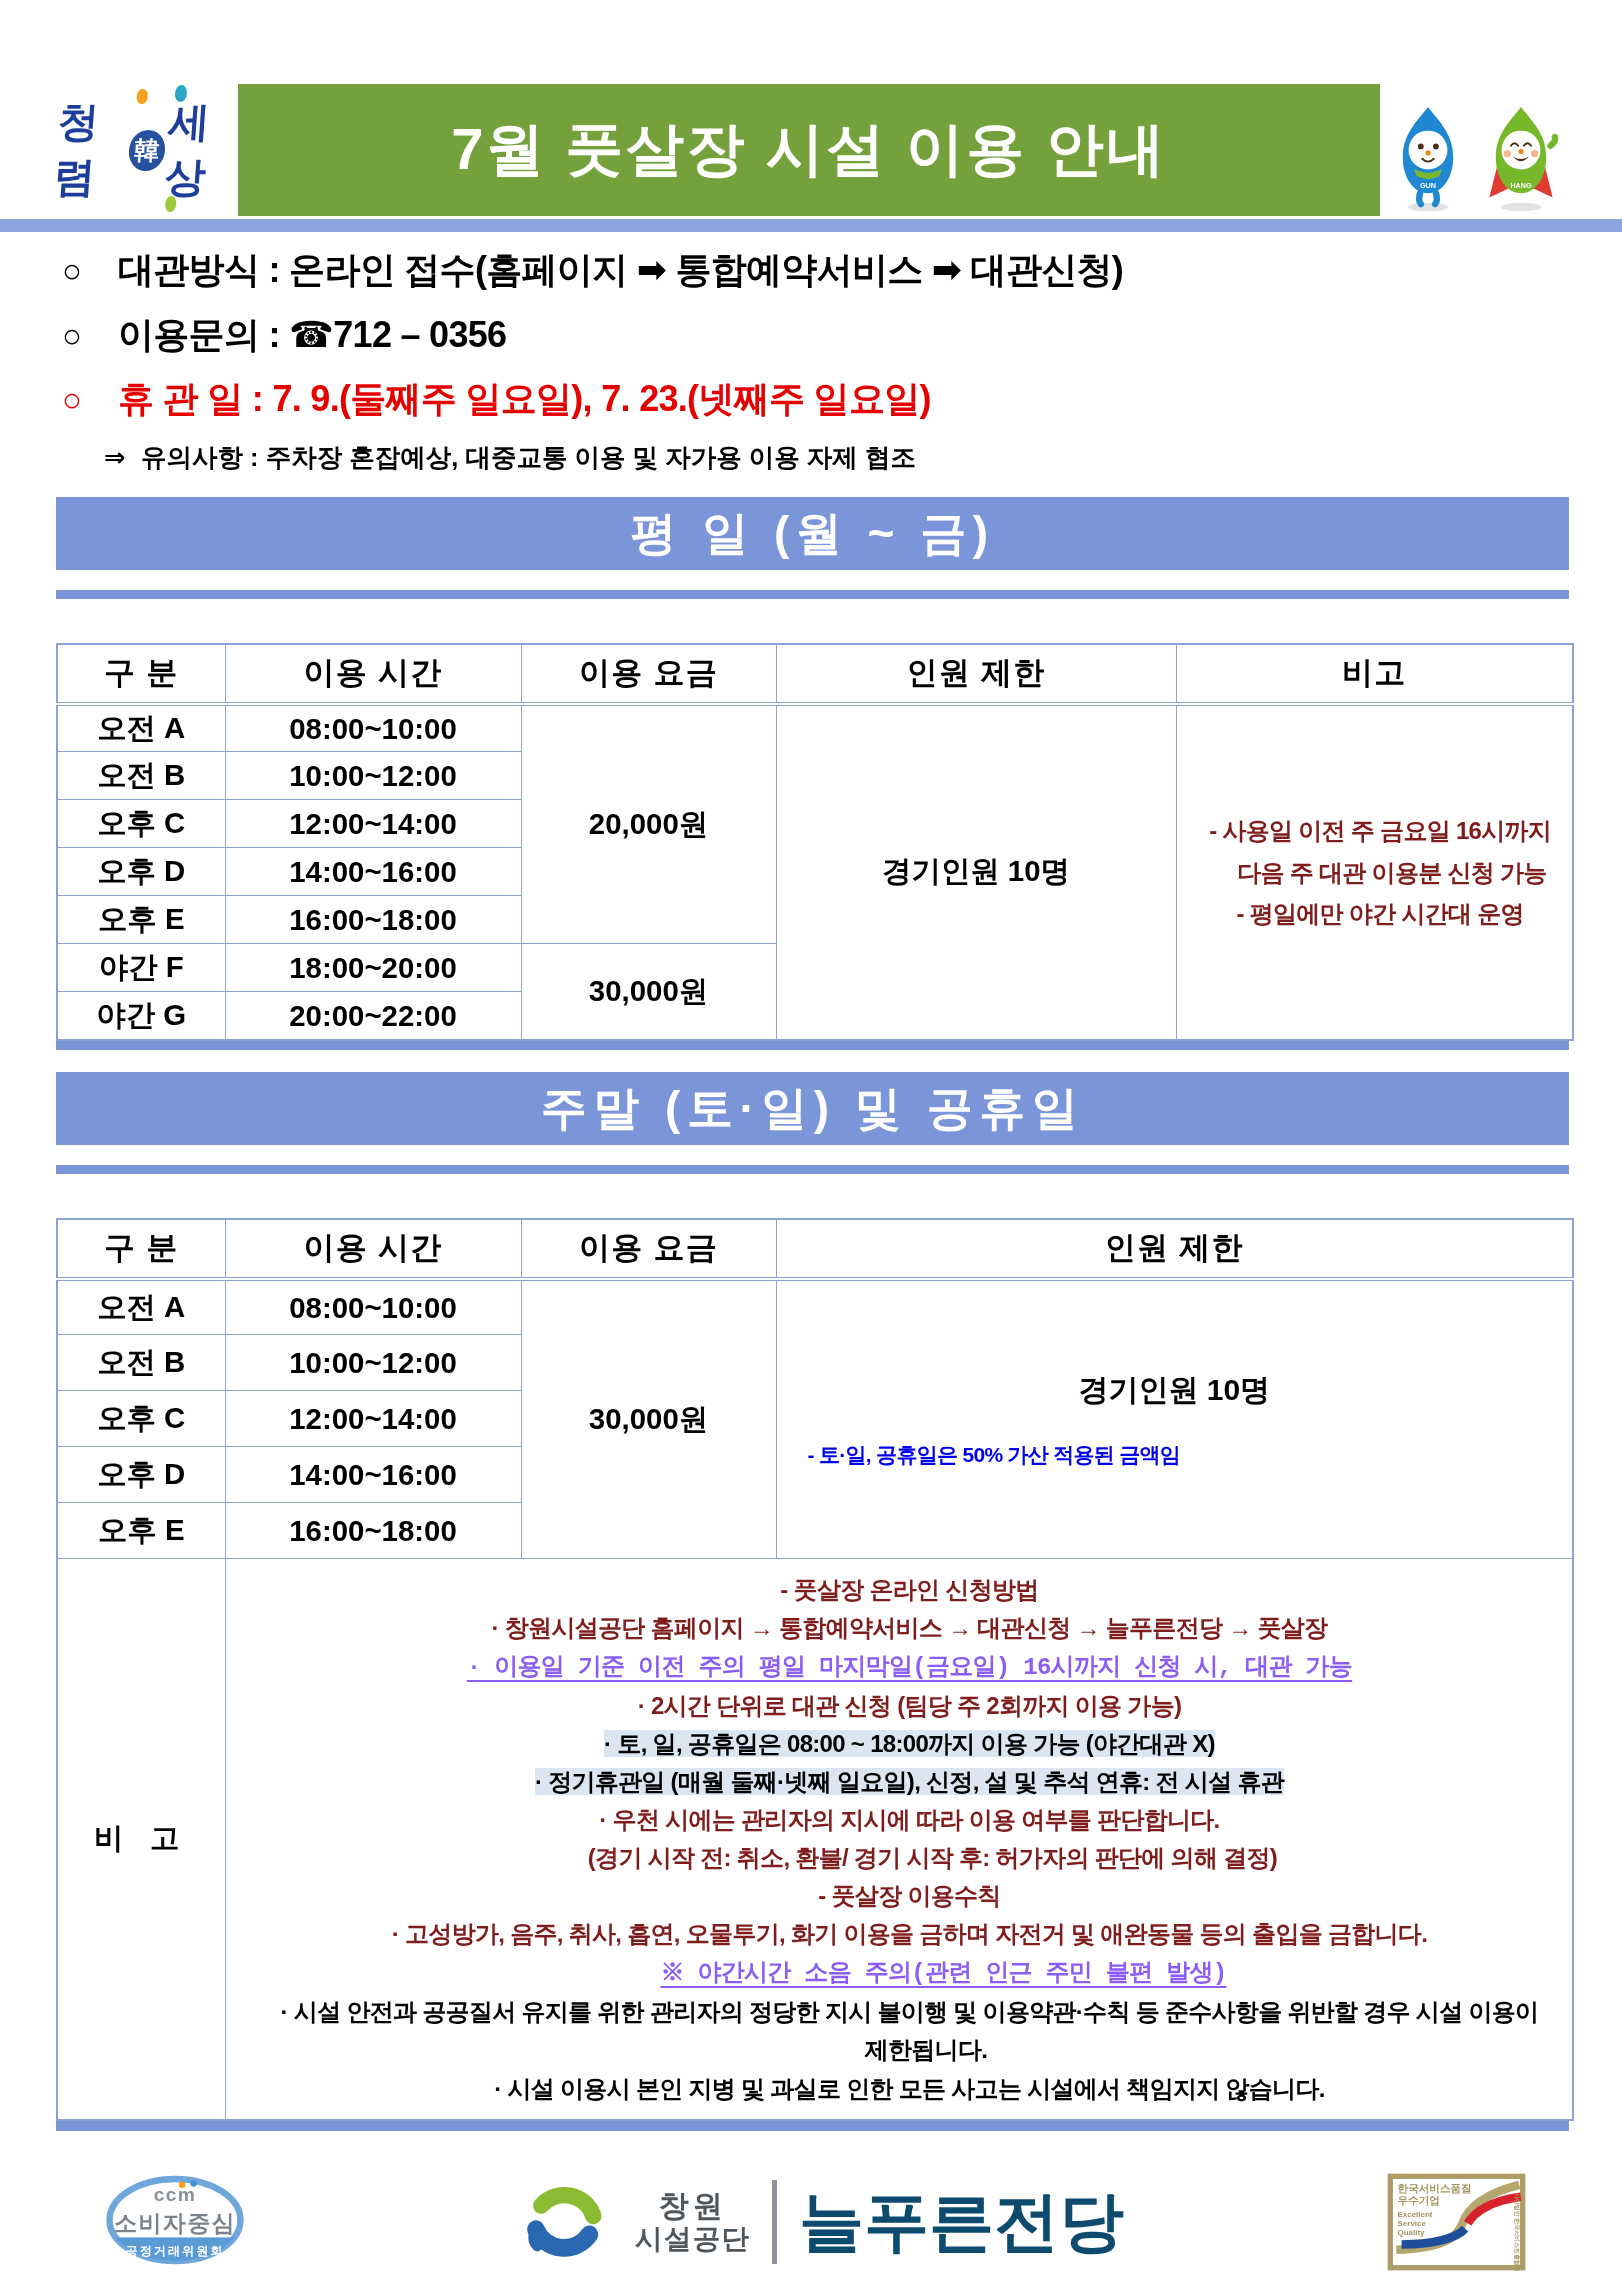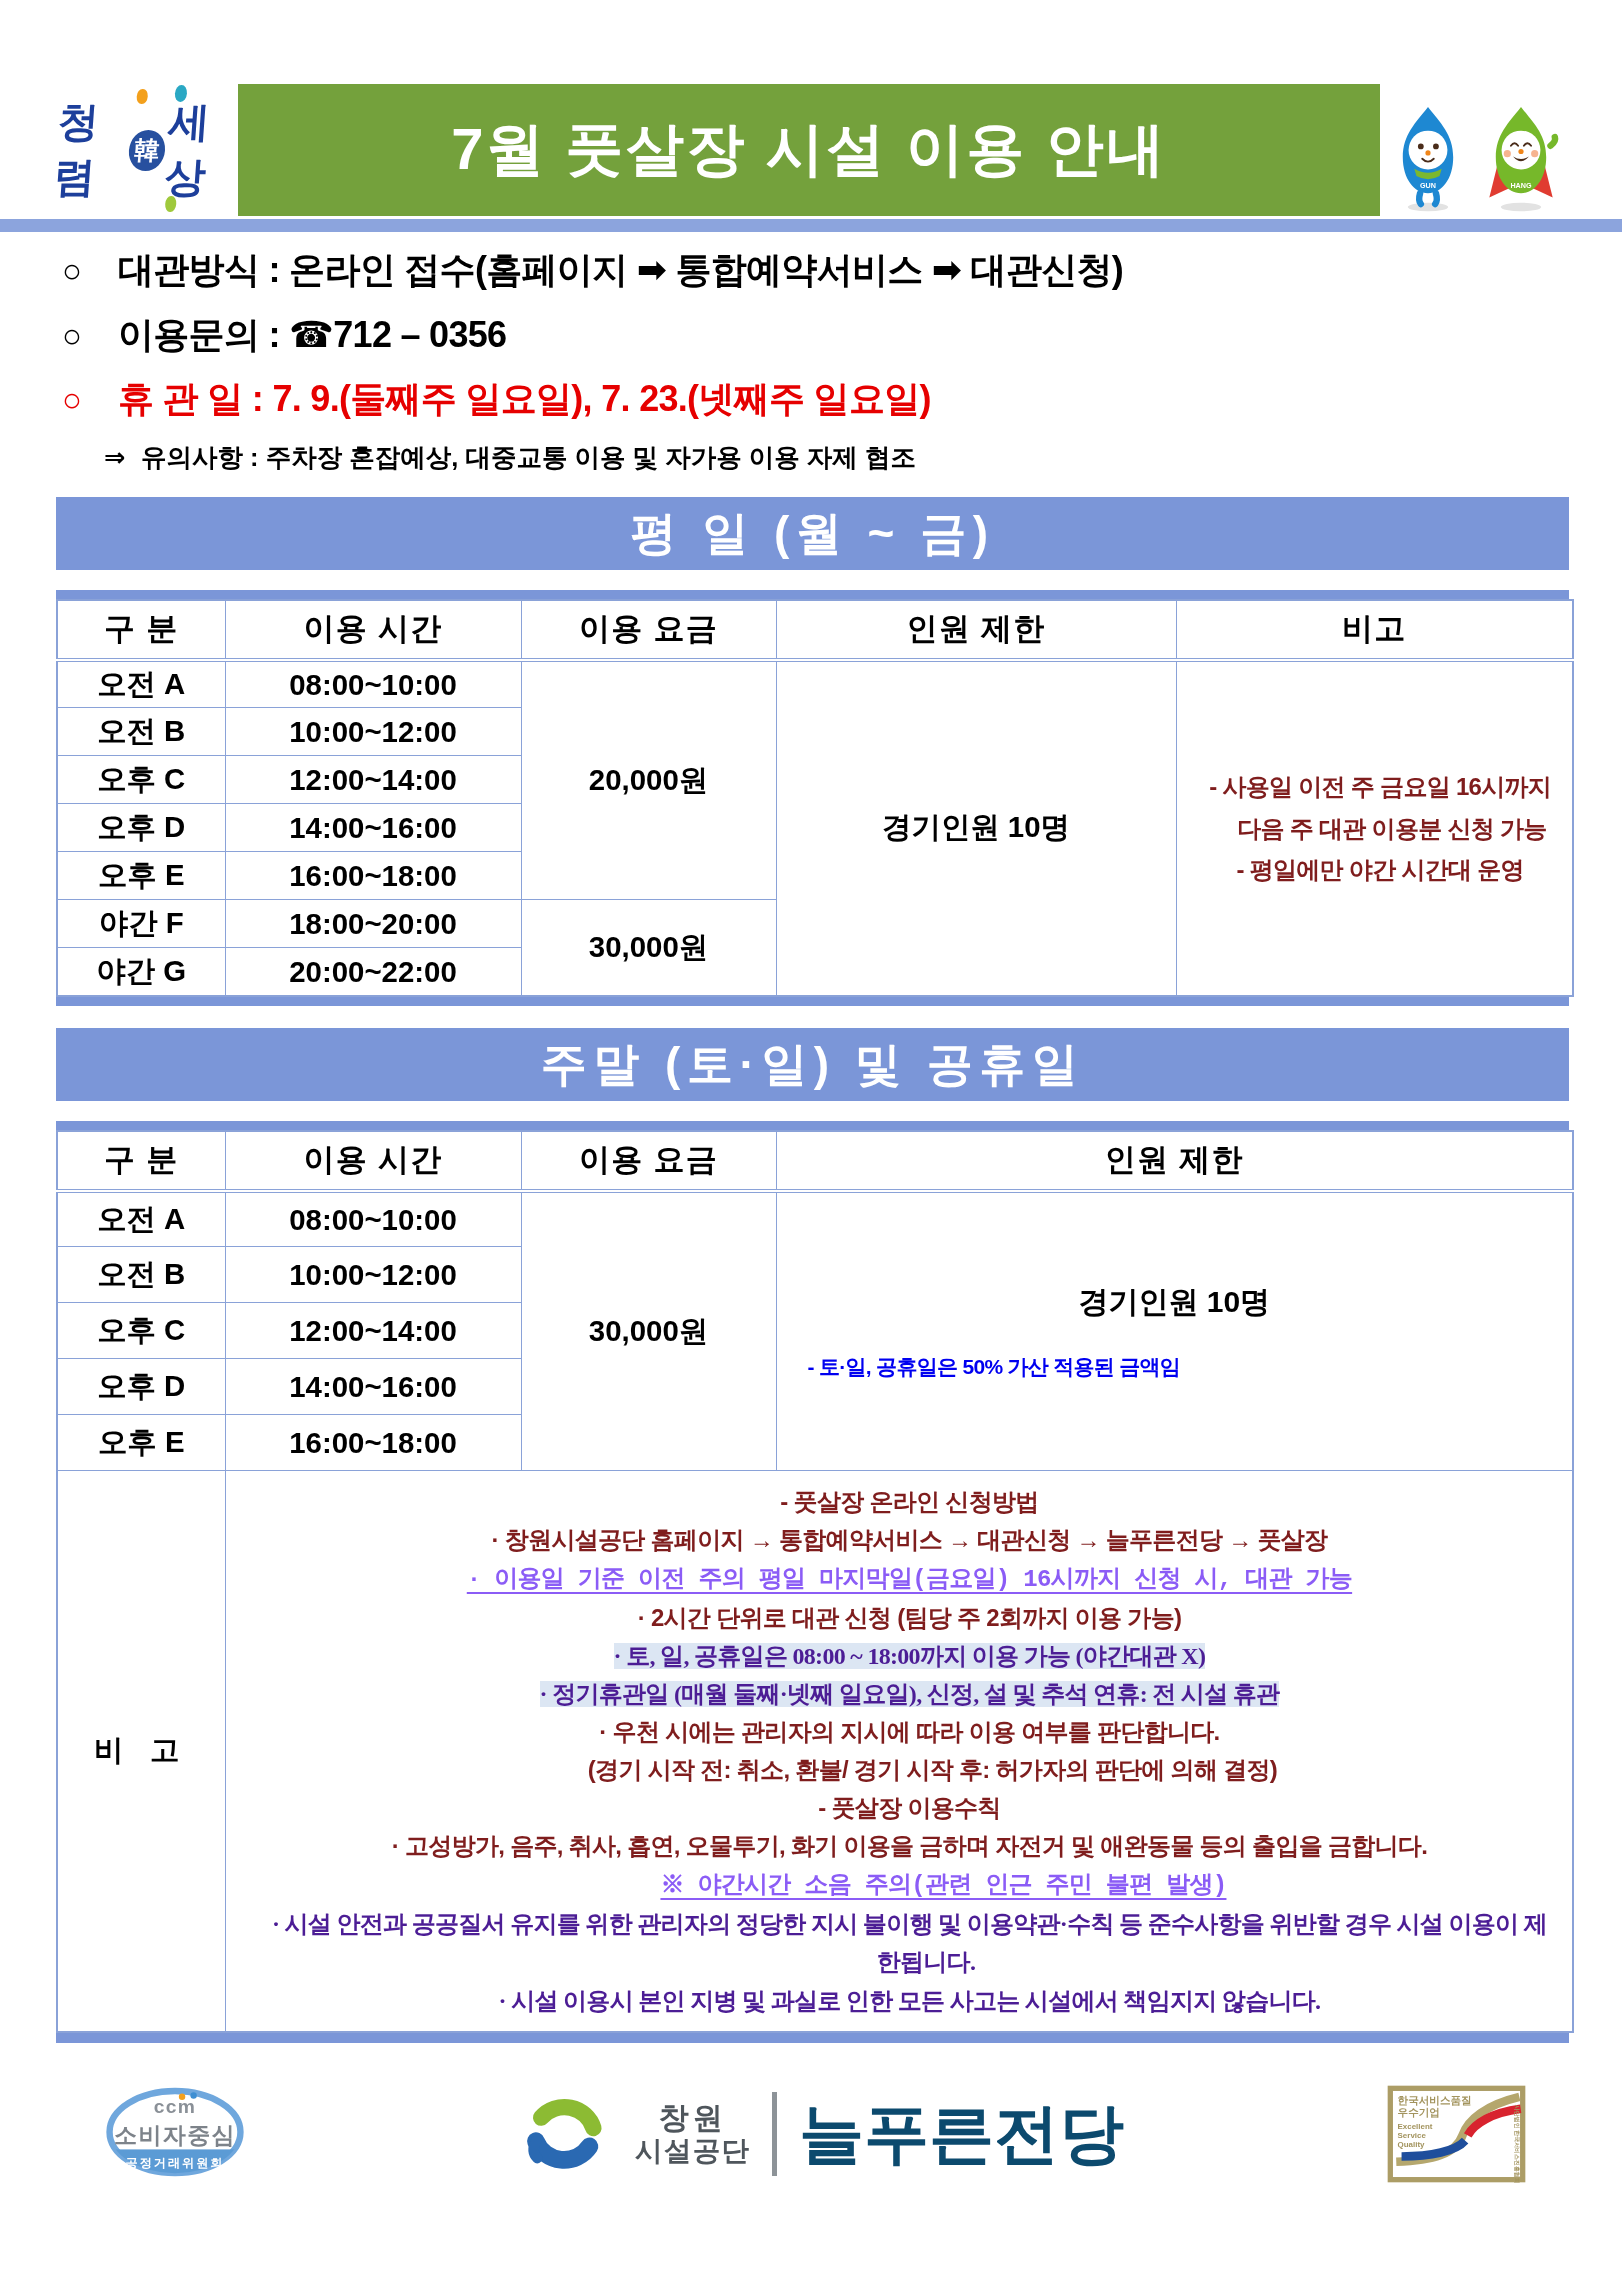--- a/index.html
+++ b/index.html
@@ -39,41 +39,41 @@
 
   
   .band { margin:22px 54px 0 56px; height:73px; background:#7b96d8; display:flex; align-items:center; justify-content:center; }
   .band span { color:#fff; font-size:46px; font-weight:900; letter-spacing:6.5px; white-space:nowrap; }
 
   
   .tbl-wrap { margin:19.6px 54px 0 56px; }
   .bar { height:9.2px; background:#7b96d8; }
   table.grid { width:100%; border-collapse:collapse; table-layout:fixed; }
   table.grid th, table.grid td { border:1.3px solid #8aa2d8; text-align:center; vertical-align:middle; }
-  table.grid { border:2.6px solid #8aa2d8; }
+  table.grid { border:2.6px solid #8aa2d8;margin-top:44px; }
   table.grid thead th { font-size:31px; font-weight:800; height:60px; border-bottom:4.6px double #8aa2d8; letter-spacing:1.3px; }
   table.grid td { font-size:29.4px; font-weight:800; }
   .weekday tbody tr { height:48px; }
   .weekend tbody tr.slot-row { height:56px; }
   td.fee { font-size:31px; }
   td.cap { font-size:30px; }
   td.note { text-align:left; padding:0 15.7px 0 27.5px; }
   td.note .bnote { color:#7f1d1d; font-size:24px; line-height:1.72; padding-left:23.6px; text-indent:-23.6px; letter-spacing:-0.7px; }
   td.cap2 { text-align:center; }
   td.cap2 .cap-main { font-size:30px; }
   td.cap2 .cap-note { color:#0000f0; font-size:21px; text-align:left; padding-left:31px; margin-top:30px; letter-spacing:-0.7px; }
 
   
   tr.bigo-row { height:542px; }
   td.bigo-label { font-size:31px; letter-spacing:9.2px; }
   td.bigo-cell { text-align:left; padding:11.8px 19.6px 11.8px 41px; vertical-align:middle; }
   .ln { font-size:24px; font-weight:800; line-height:1.585; padding-left:33px; text-indent:-33px; letter-spacing:-0.7px; }
   .ln .txt { color:#7f1d1d; }
   .ln.red .txt { color:#8b5cf6; text-decoration:underline; text-decoration-thickness:2px; text-underline-offset:5.9px;font-family:Liberation Mono, monospace; }
-  .ln.blue .txt { color:#4c1d95;font-family:Liberation Serif, serif; }
+  .ln.blue .txt { color:#000000; }
   .ln.hl .txt { background:#dce6f3; }
   .ln.pad1 { padding-left:46px; text-indent:0; }
   .ln.pad2 { padding-left:68px; text-indent:0; }
 
   
   .footer { margin-top:34px; padding:0 97px 0 98px; height:115px; display:flex; align-items:center; justify-content:space-between; }
   .cw-group { display:flex; align-items:center; gap:22px; }
   .cw-text { color:#4f565c; text-align:center; line-height:1.15; }
   .cw-text .l1 { font-size:30px; letter-spacing:3.9px; font-weight:800; }
   .cw-text .l2 { font-size:27.5px; letter-spacing:1.3px; font-weight:800; }

